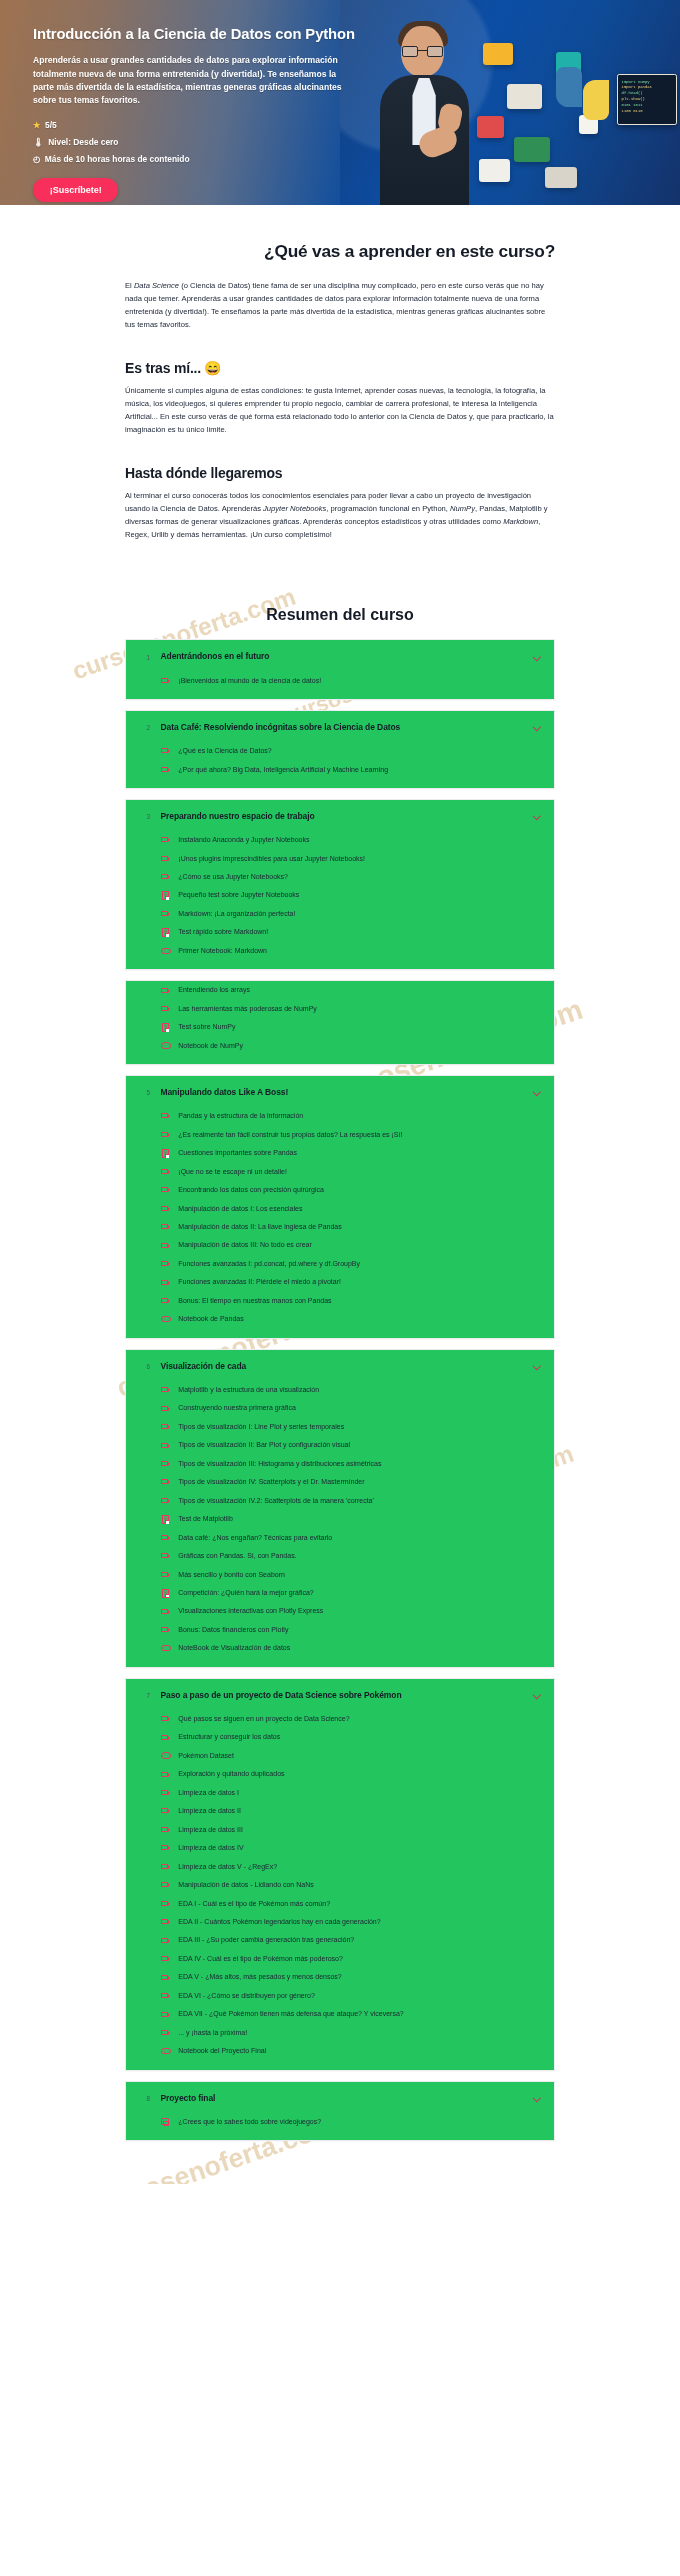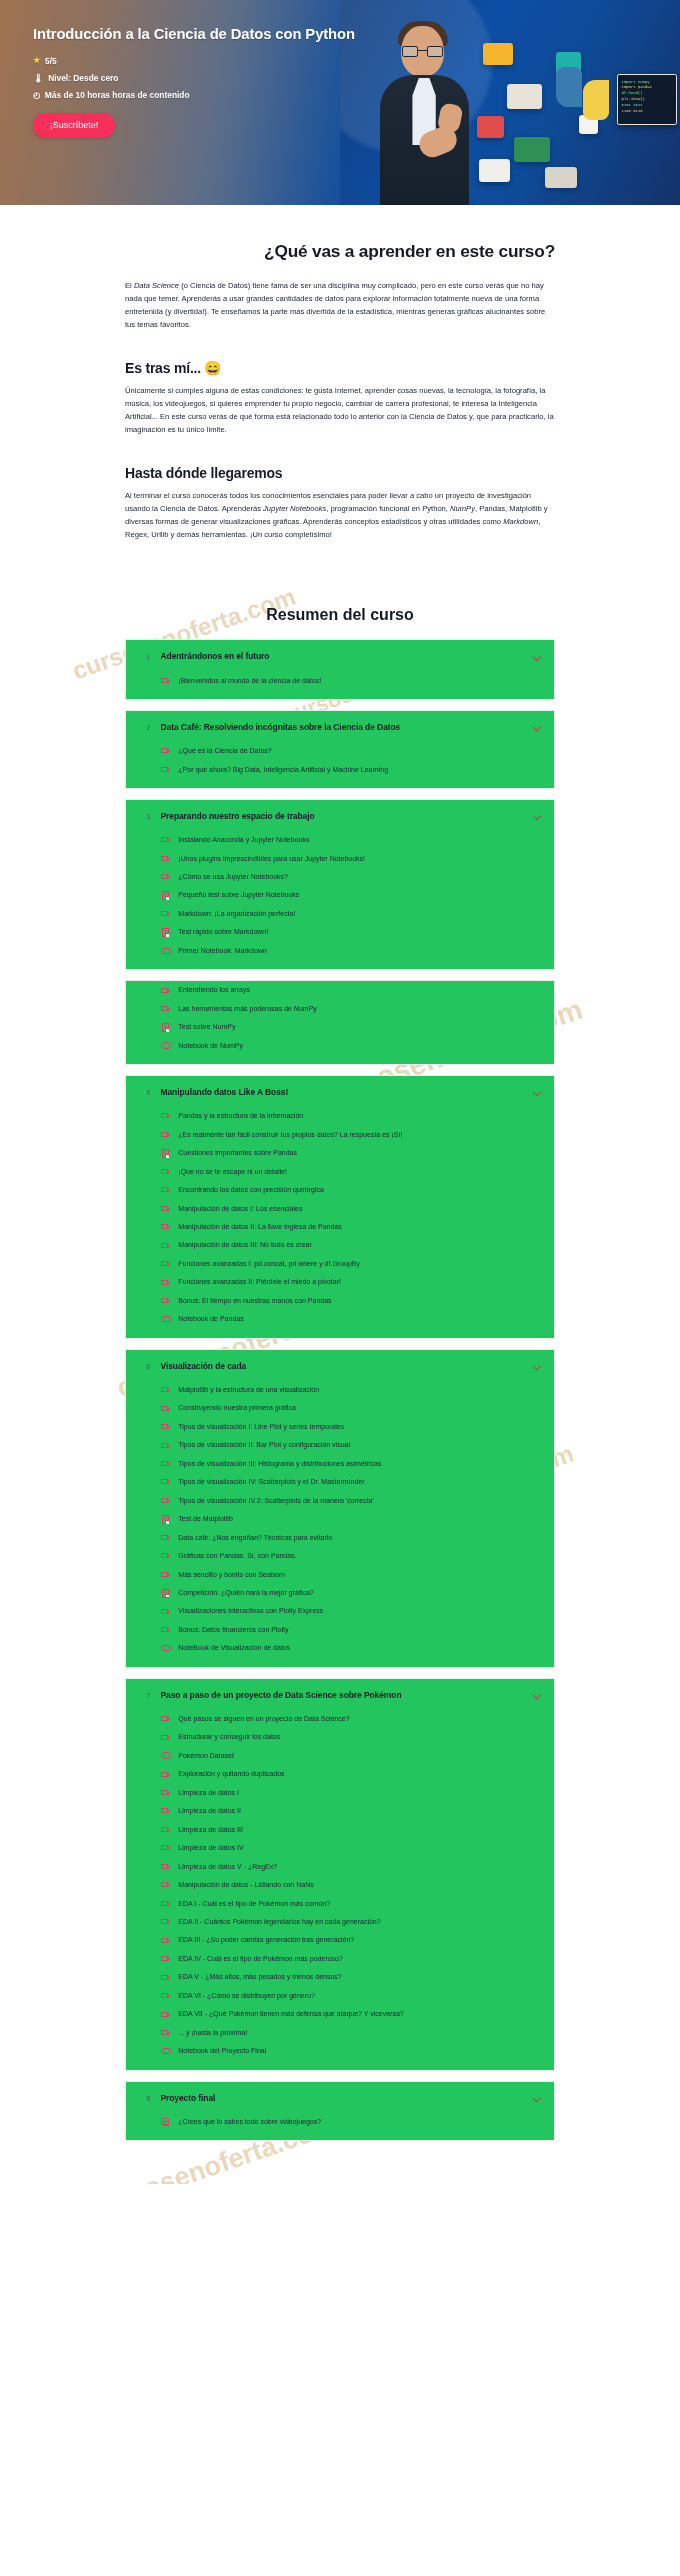--- a/index.html
+++ b/index.html
@@ -71,21 +71,21 @@
   .cta{
     display:inline-block;
     margin-top:6.1px;
     background:#f72f5a;
     color:#fff;
     border:none;
     border-radius:556px;
     padding:7.2px 16.7px;
     font-family:inherit;
     font-size:9px;
-    font-weight:normal;
+    font-weight:bold;
     cursor:pointer;
     box-shadow:0 1.1px 3.3px rgba(0,0,0,.18);
     text-align:right;
   }
 
   
   .hero-photo{
     position:absolute;
     right:0; top:0;
     width:340px; height:205px;
@@ -399,20 +399,21 @@
         <div>import pandas</div>
         <div>df.head()</div>
       <div>plt.show()</div>
         <div>0101 1011</div>
         <div>1100 0110</div>
     </div>
   </div>
 
   <div class="hero-inner">
     <div class="hero-title">Introducción a la Ciencia de Datos con Python</div>
+    <div class="hero-desc">Aprenderás a usar grandes cantidades de datos para explorar información totalmente nueva de una forma entretenida (y divertida!). Te enseñamos la parte más divertida de la estadística, mientras generas gráficas alucinantes sobre tus temas favoritos.</div>
     <div class="hero-meta">
       <div class="hero-meta-row">
         <span class="mi star">★</span>
         <span>5/5</span>
       </div>
       <div class="hero-meta-row">
         <span class="mi">🌡</span>
         <span>Nivel: Desde cero</span>
       </div>
       <div class="hero-meta-row">

